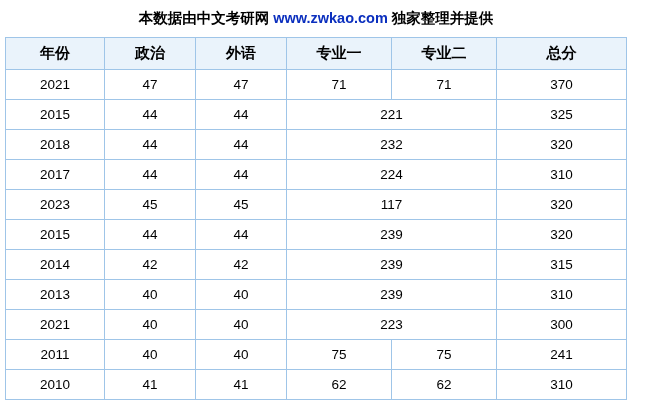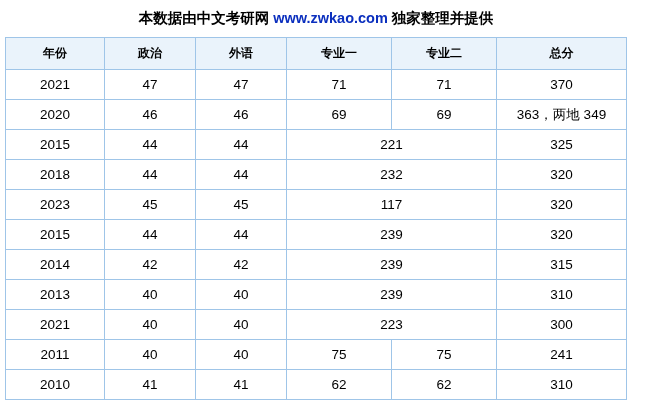--- a/index.html
+++ b/index.html
@@ -46,21 +46,21 @@
     font-size: 13.5px;
     color: #000000;
     height: 29px;
     padding: 0;
     font-weight: normal;
     background: #ffffff;
   }
   table.score-table thead th {
     background: #eaf3fb;
     font-weight: bold;
-    font-size: 12px;
+    font-size: 15px;
     height: 31px;
   }
   .col-year { width: 99px; }
   .col-pol  { width: 91px; }
   .col-for  { width: 91px; }
   .col-p1   { width: 105px; }
   .col-p2   { width: 105px; }
   .col-tot  { width: 130px; }
   .small-total {
     font-size: 12.5px;
@@ -97,40 +97,39 @@
     <tbody>
       <tr>
         <td>2021</td>
         <td>47</td>
         <td>47</td>
         <td>71</td>
         <td>71</td>
         <td>370</td>
       </tr>
       <tr>
-        <td>2020</td>
-        <td>46</td>
-        <td>46</td>
-        <td>69</td>
-        <td>69</td>
-        <td class="small-total">363，两地 349</td>
-      </tr>
-      <tr>
         <td>2015</td>
         <td>44</td>
         <td>44</td>
         <td colspan="2">221</td>
         <td>325</td>
       </tr>
       <tr>
         <td>2018</td>
         <td>44</td>
         <td>44</td>
         <td colspan="2">232</td>
         <td>320</td>
+      </tr>
+      <tr>
+        <td>2017</td>
+        <td>44</td>
+        <td>44</td>
+        <td colspan="2">224</td>
+        <td>310</td>
       </tr>
       <tr>
         <td>2023</td>
         <td>45</td>
         <td>45</td>
         <td colspan="2">117</td>
         <td>320</td>
       </tr>
       <tr>
         <td>2015</td>

